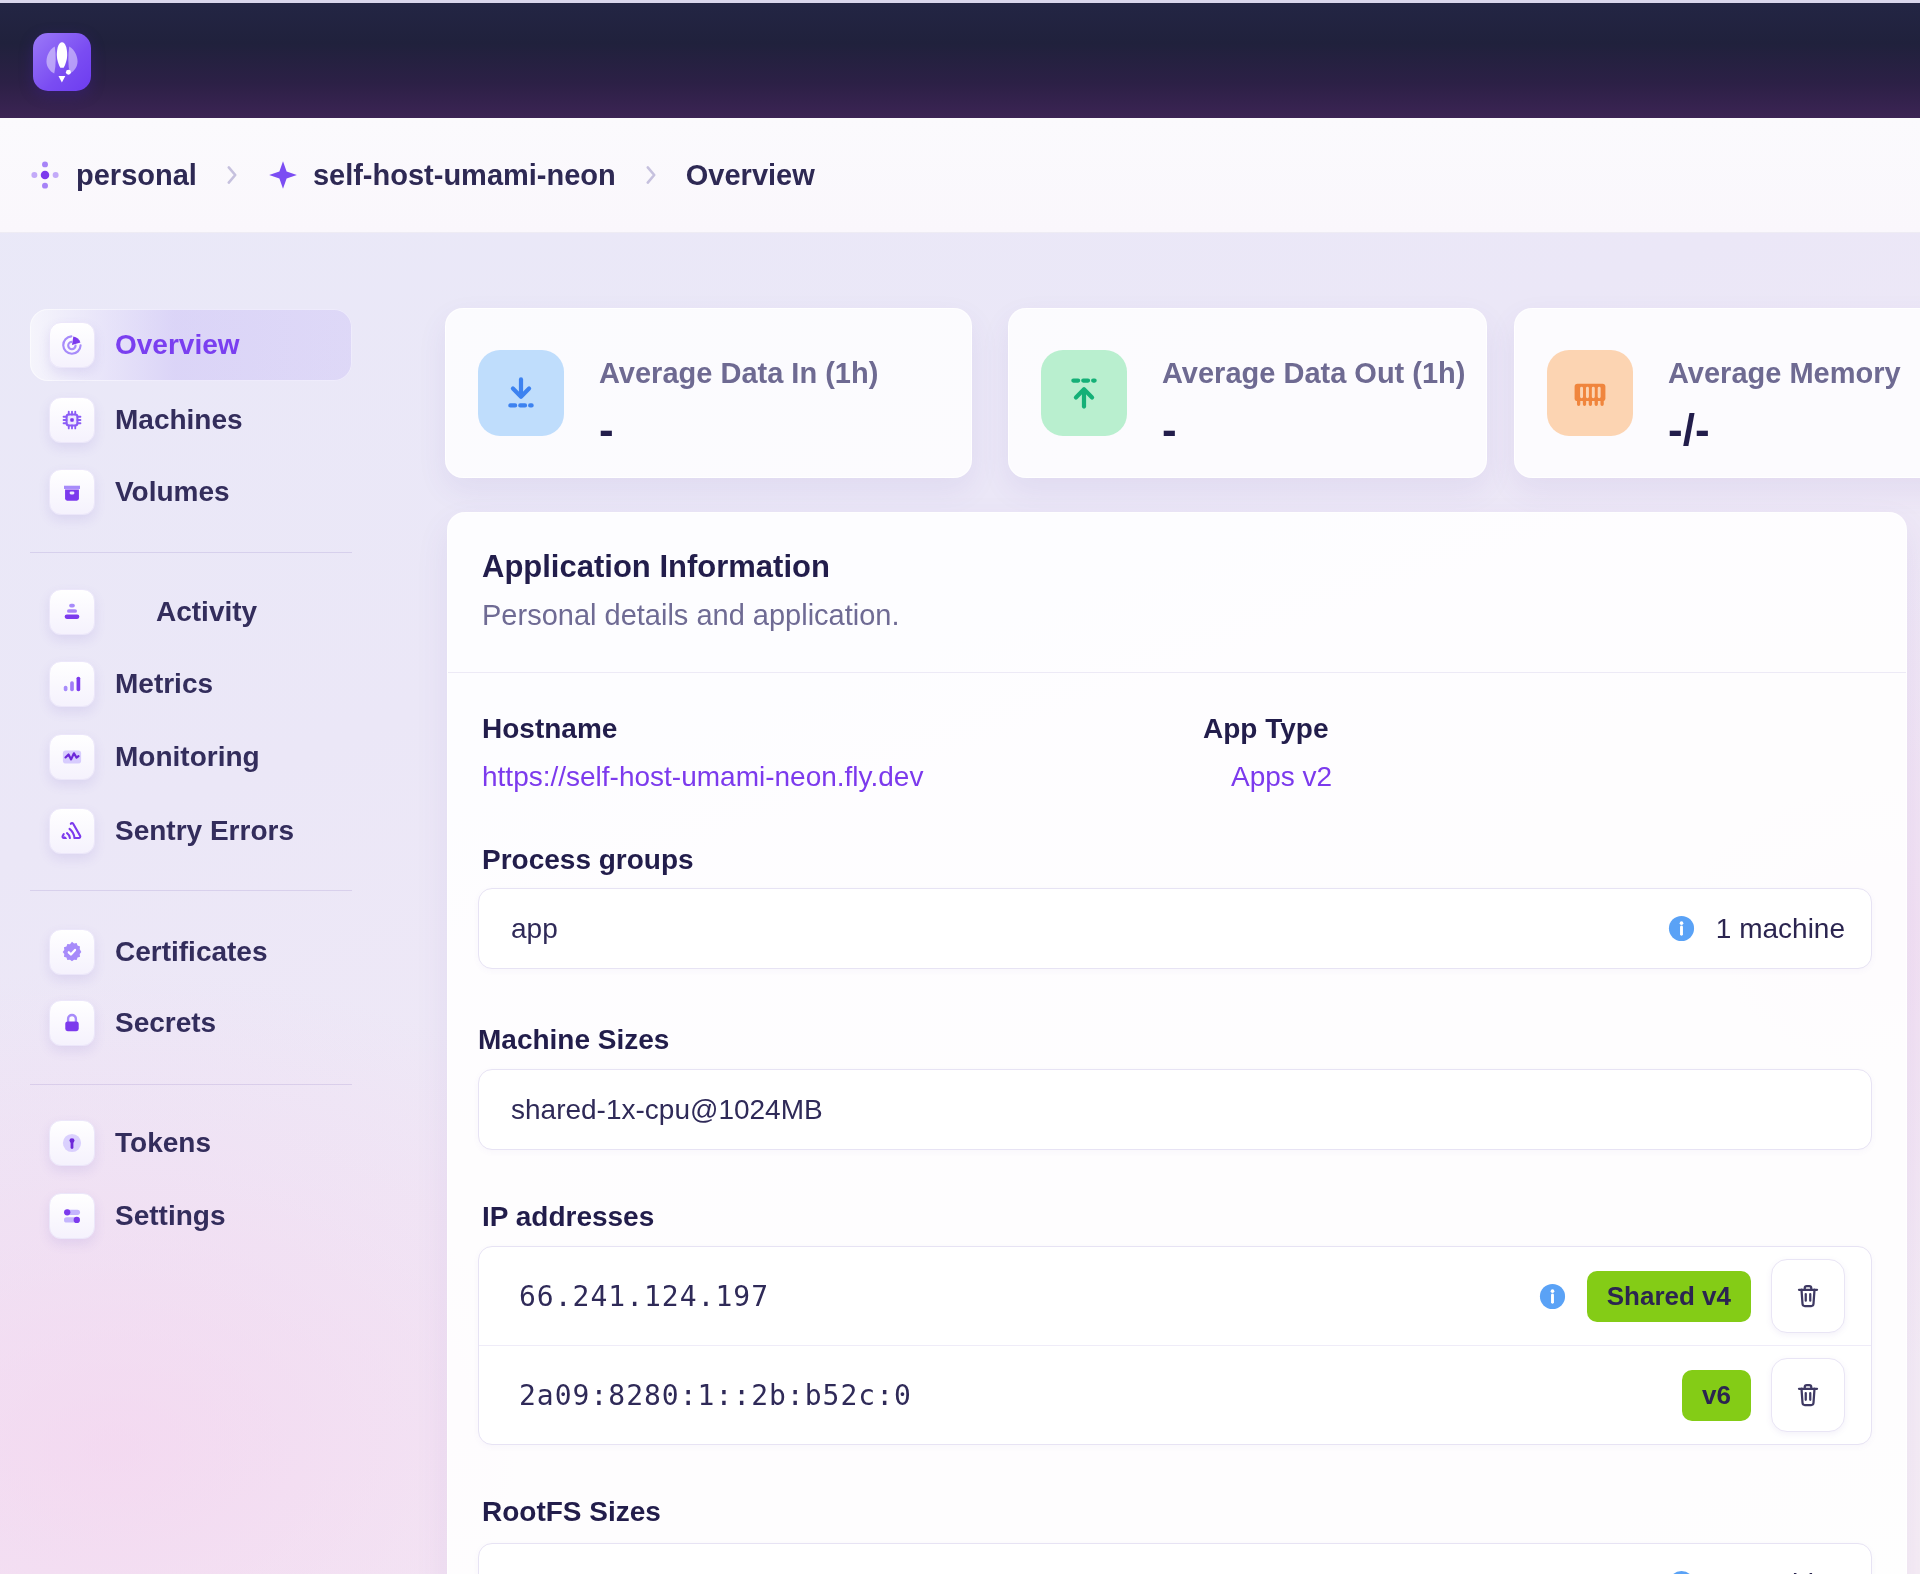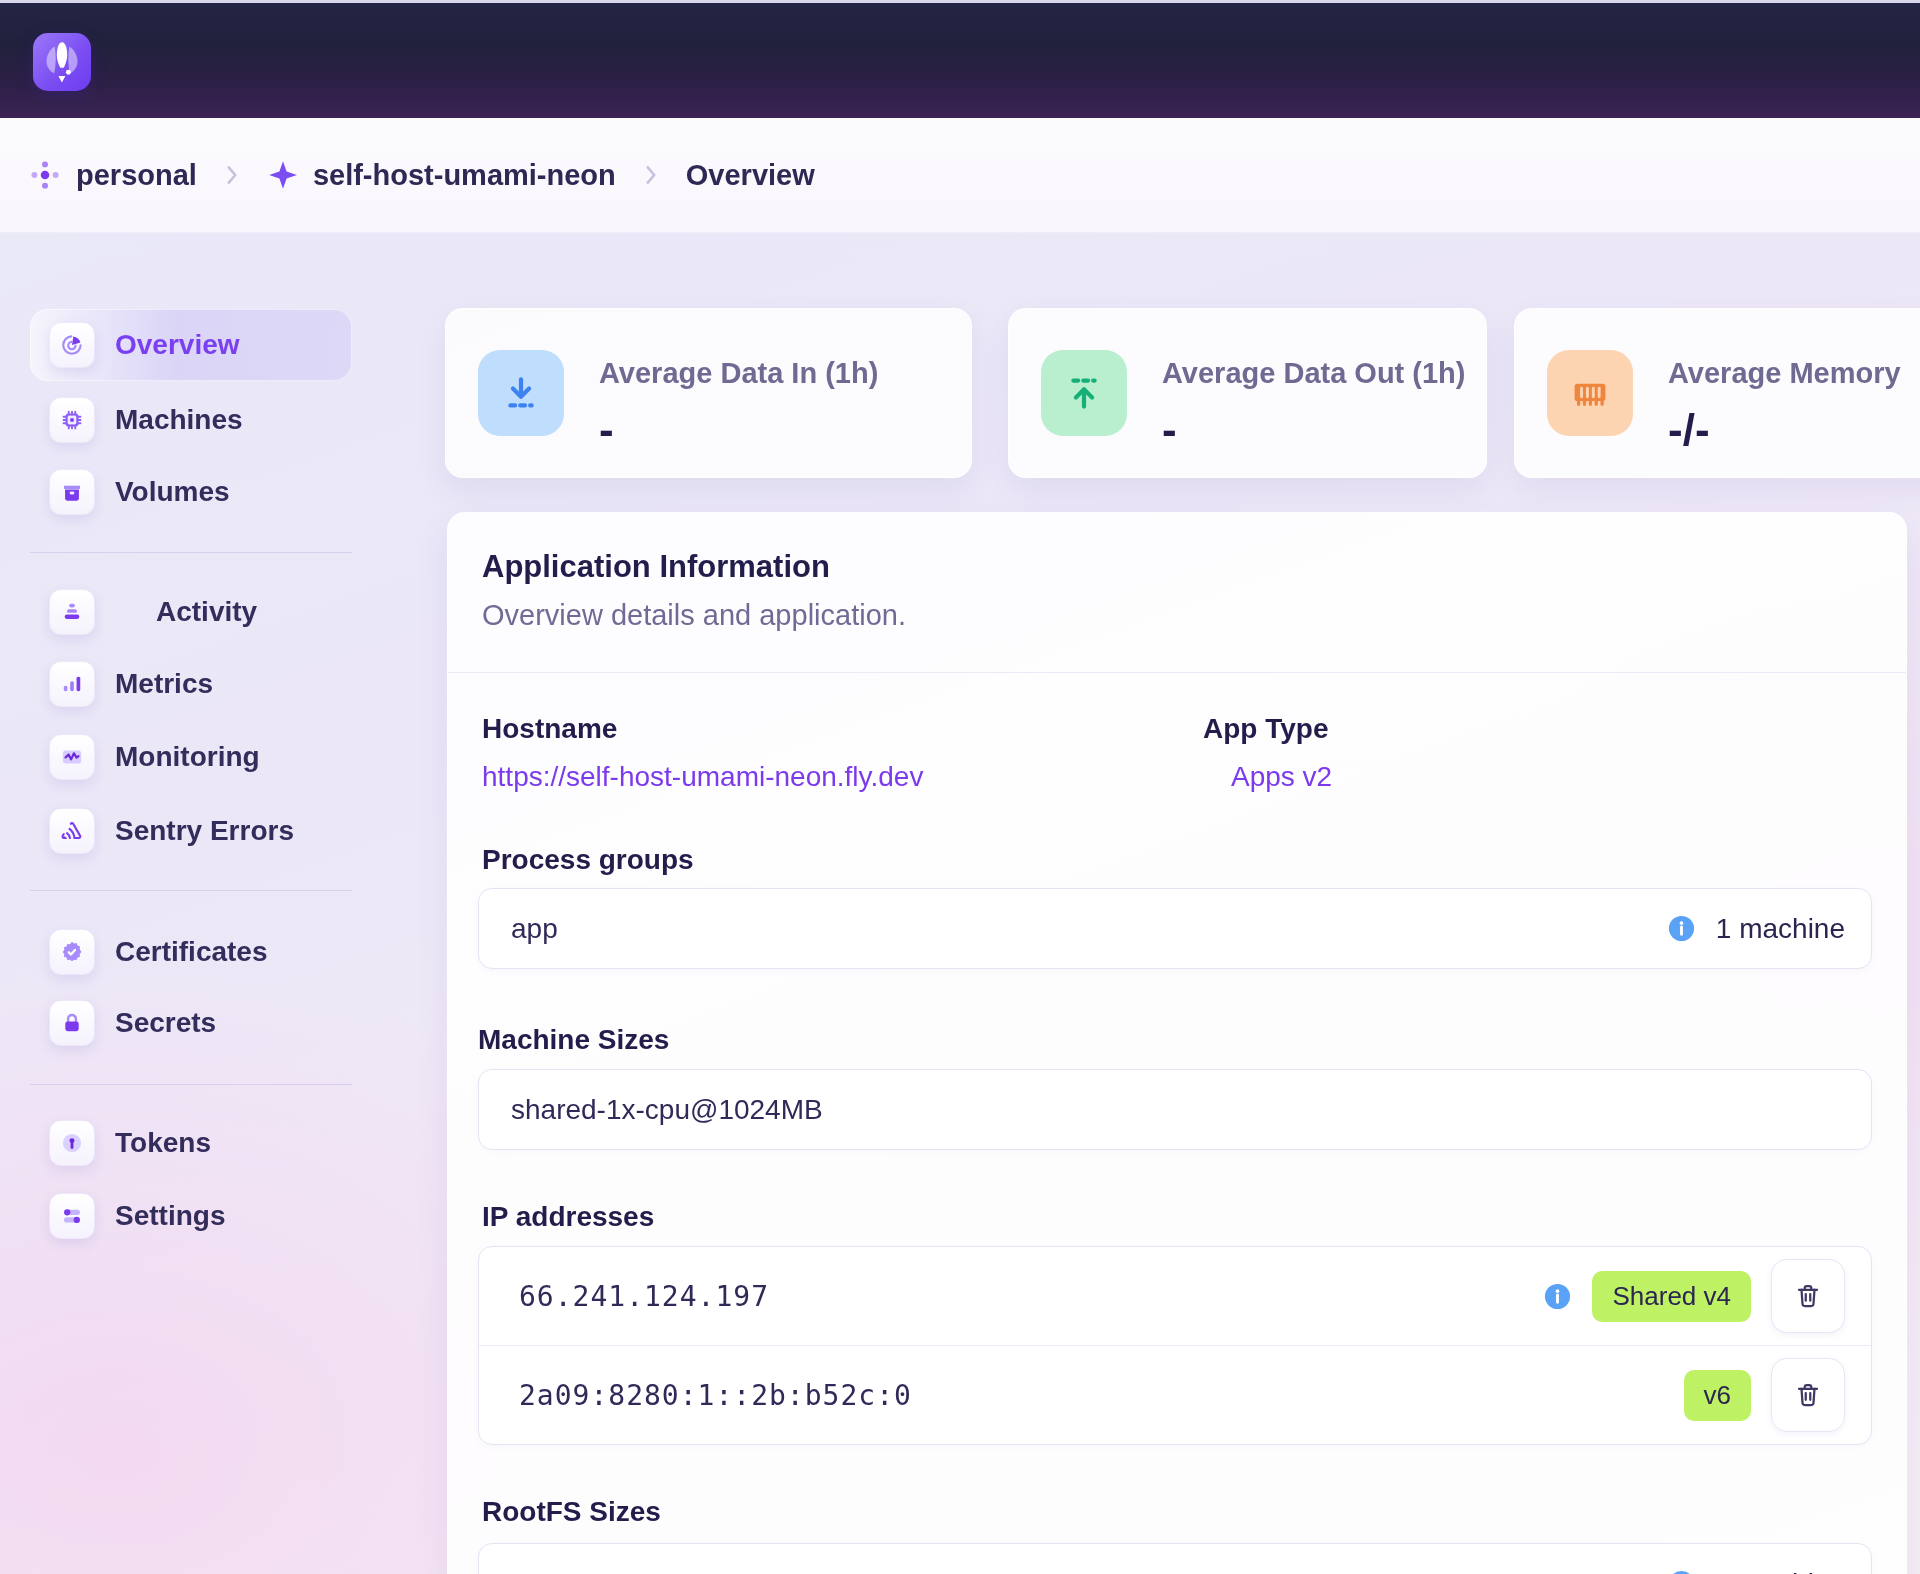--- a/index.html
+++ b/index.html
@@ -98,22 +98,22 @@
   .machine-count{font-size:28px;font-weight:500;color:#2b2550;white-space:nowrap;}
   .ip-box{
     position:absolute;left:30px;width:1394px;border-radius:14px;
     background:#ffffff;border:1px solid #e7e3f4;box-sizing:border-box;
     box-shadow:0 2px 6px rgba(100,80,180,0.04);
   }
   .ip-row{position:relative;height:98px;display:flex;align-items:center;}
   .ip-row + .ip-row{border-top:1px solid #efecf8;}
   .mono{font-family:"DejaVu Sans Mono", monospace;font-size:28px;color:#2f2a58;margin-left:40px;letter-spacing:1px;}
   .pill-badge{
-    background:#bef264;border-radius:10px;padding:10px 20px;
-    font-size:26px;font-weight:400;color:#2b2550;white-space:nowrap;
+    background:#84cc16;border-radius:10px;padding:10px 20px;
+    font-size:26px;font-weight:700;color:#2b2550;white-space:nowrap;
   }
   .trash-btn{
     width:72px;height:72px;border-radius:16px;background:#ffffff;
     border:1px solid #e9e5f5;box-shadow:0 2px 6px rgba(100,80,180,0.08);
     display:flex;align-items:center;justify-content:center;cursor:pointer;
   }
   .info-dot{width:29px;height:29px;flex:0 0 auto;display:flex;}
   svg{display:block;}
 </style>
 </head>
@@ -327,21 +327,21 @@
         <path d="M7.4 9.4v4.6 M10.6 9.4v4.6 M13.8 9.4v4.6 M17 9.4v4.6" stroke="#fcd4b2" stroke-width="1.6" stroke-linecap="round"></path>
         <path d="M5.8 16.4v1.8 M9 16.4v1.8 M12.2 16.4v1.8 M15.4 16.4v1.8 M18.6 16.4v1.8" stroke="#f0853d" stroke-width="1.8" stroke-linecap="round"></path>
       </svg>
     </div>
     <div class="stat-title">Average Memory</div>
     <div class="stat-value">-/-</div>
   </section>
 
   <section class="app-card">
     <h2 class="card-title" style="margin:0;">Application Information</h2>
-    <div class="card-subtitle">Overview details and application.</div>
+    <div class="card-subtitle">Personal details and application.</div>
     <div class="card-divider"></div>
 
     <div class="field-label" style="left:34px;top:200px;">Hostname</div>
     <a class="field-link" style="left:34px;top:248px;">https://self-host-umami-neon.fly.dev</a>
     <div class="field-label" style="left:755px;top:200px;">App Type</div>
     <a class="field-link" style="left:755px;top:248px;margin-left:28px;">Apps v2</a>
 
     <div class="field-label" style="left:34px;top:331px;">Process groups</div>
     <div class="input-box" style="top:375px;">
       <span class="box-text">app</span>

